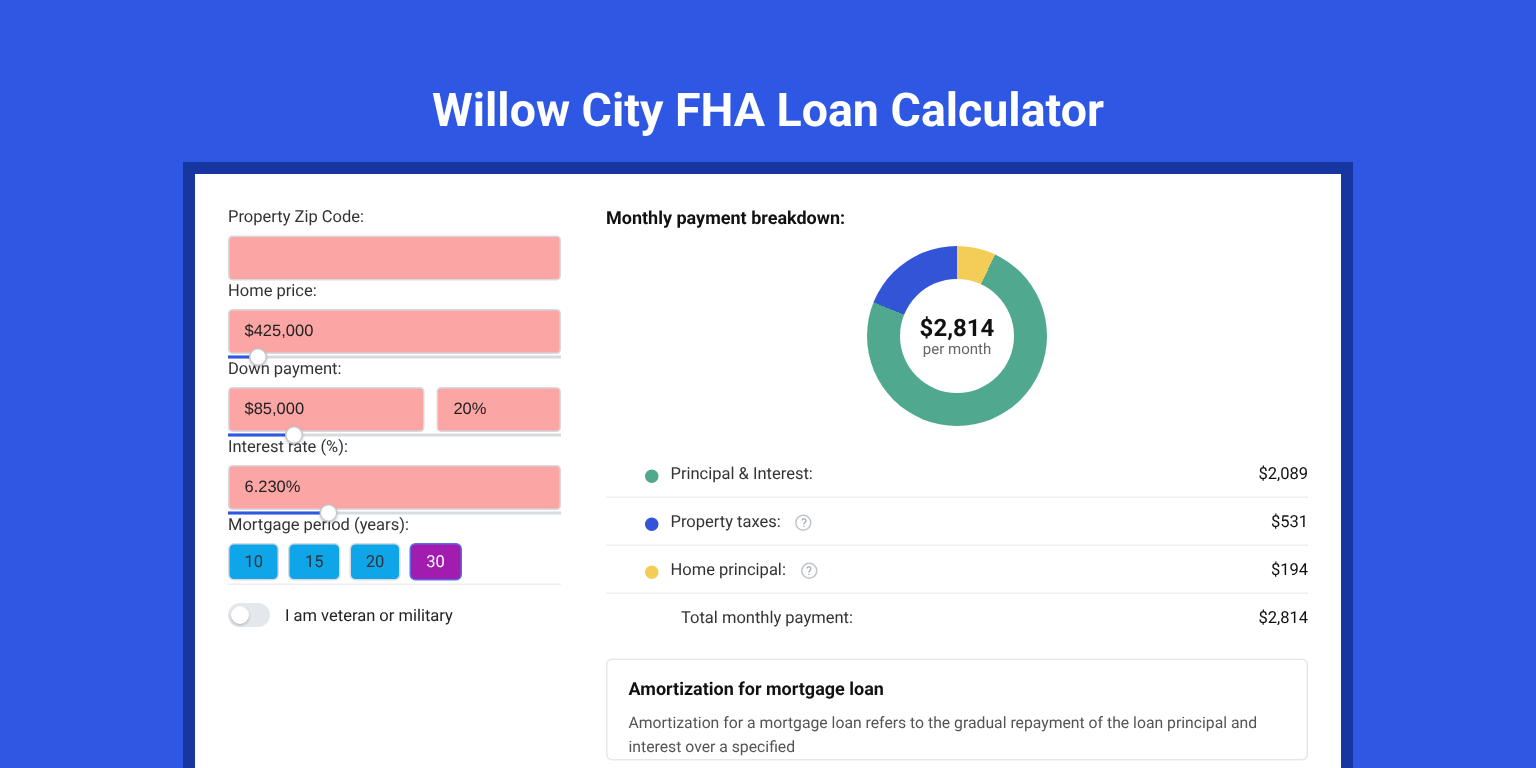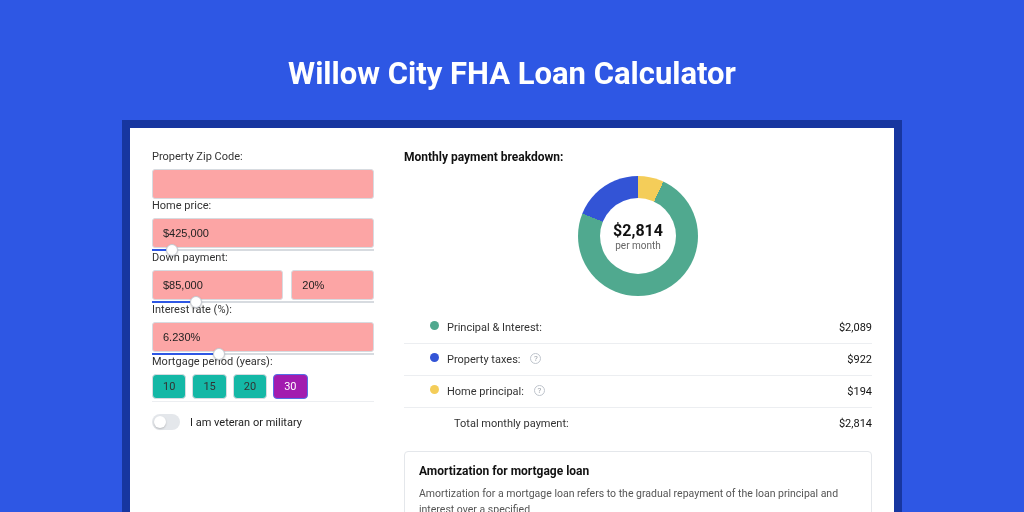--- a/index.html
+++ b/index.html
@@ -9,21 +9,21 @@
     background: #2e57e4;
     display: flex;
     flex-direction: column;
     align-items: center;
     padding-top: 55px;
   }
   .page-title {
     color: #fff;
     font-size: 31px;
     font-weight: 700;
-    margin-bottom: 28px;
+    margin-bottom: 16px;
   }
   .shadow-wrap {
     background: #1736a0;
     padding: 8px 8px 0 8px;
     width: 780px;
   }
   .card {
     background: #fff;
     width: 100%;
     height: 400px;
@@ -63,21 +63,21 @@
     position:absolute; top:-5px; width:12px; height:12px; border-radius:50%;
     background:#fff; border:1px solid #c5c9d0; box-shadow:0 1px 2px rgba(0,0,0,.2);
     transform: translateX(-50%);
   }
   .row-two { display:flex; gap:8px; }
   .row-two .input:first-child { flex: 1.8; }
   .row-two .input:last-child { flex: 1; }
   .pills { display:flex; gap:6px; }
   .pill {
     border:1px solid #d7dbe0; border-radius:4px; padding:5px 10px; font-size:11px;
-    color:#333; background:#14b8a6; cursor:pointer;
+    color:#333; background:#0ea5e9; cursor:pointer;
   }
   .pill.active { background:#a21caf; border-color:#556ee6; color:#fff; }
   .toggle-row { display:flex; align-items:center; gap:10px; margin-top: 2px; padding-top:12px; border-top:1px solid #eceef1; }
   .toggle {
     width:28px; height:16px; background:#e4e7eb; border-radius:10px; position:relative; cursor:pointer;
   }
   .toggle::after {
     content:""; position:absolute; left:2px; top:2px; width:12px; height:12px; background:#fff;
     border-radius:50%; box-shadow:0 1px 2px rgba(0,0,0,.2);
   }
@@ -98,21 +98,21 @@
     z-index:1;
   }
   .donut-amount { font-size:16px; font-weight:700; color:#111; }
   .donut-sub { font-size:10px; color:#666; }
   .legend { margin-top: 6px; }
   .legend-row {
     display:flex; align-items:center; justify-content:space-between;
     padding: 9px 0; border-top:1px solid #eceef1; font-size:11px;
   }
   .legend-row:first-child { border-top:none; }
-  .legend-left { display:flex; align-items:flex-start; gap:8px; color:#333;padding-left:26px; }
+  .legend-left { display:flex; align-items:flex-end; gap:8px; color:#333;padding-left:26px; }
   .dot { width:9px; height:9px; border-radius:50%; }
   .dot.green { background:#50a98f; }
   .dot.blue { background:#3354d6; }
   .dot.yellow { background:#f4cd59; }
   .info-icon {
     width:11px; height:11px; border:1px solid #bfc5cd; border-radius:50%;
     display:inline-flex; align-items:center; justify-content:center;
     font-size:8px; color:#9aa0a8; line-height:1; margin-left:2px;
   }
   .legend-val { color:#111; }
@@ -204,21 +204,21 @@
           <span>Principal &amp; Interest:</span>
         </span>
         <span class="legend-val">$2,089</span>
       </div>
       <div class="legend-row">
         <span class="legend-left">
           <span class="dot blue"></span>
           <span>Property taxes:</span>
           <span class="info-icon">?</span>
         </span>
-        <span class="legend-val">$922</span>
+        <span class="legend-val">$531</span>
       </div>
       <div class="legend-row">
         <span class="legend-left">
           <span class="dot yellow"></span>
           <span>Home principal:</span>
           <span class="info-icon">?</span>
         </span>
         <span class="legend-val">$194</span>
       </div>
       <div class="legend-row legend-total">

